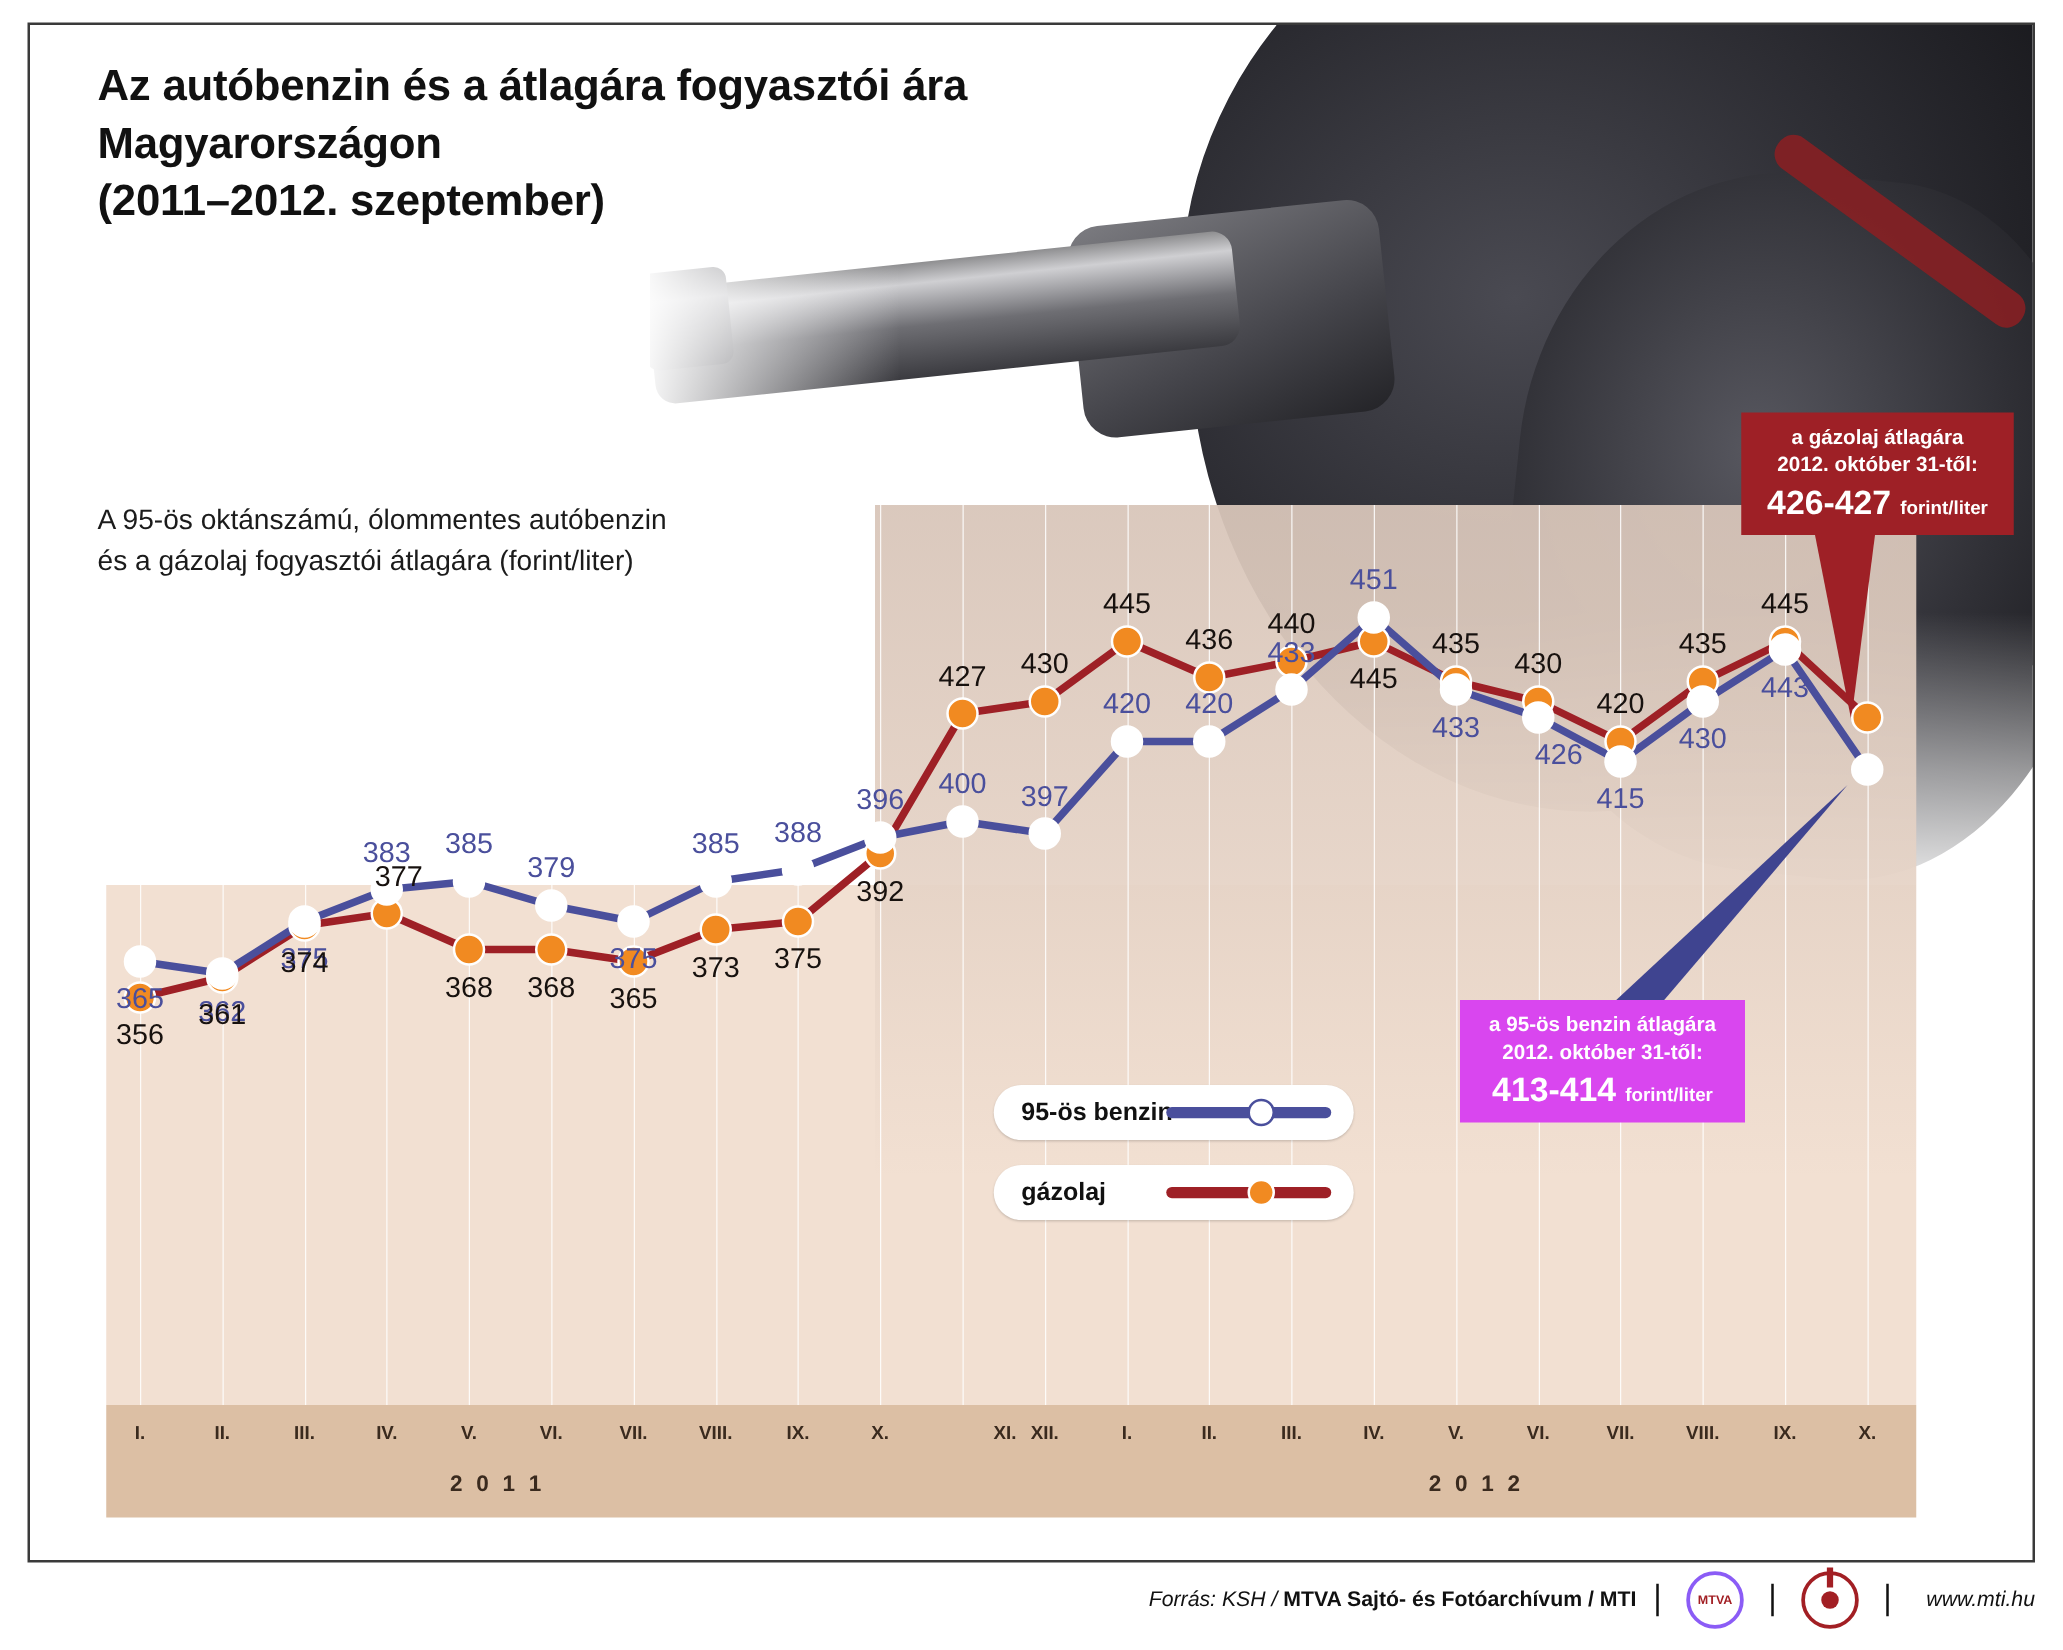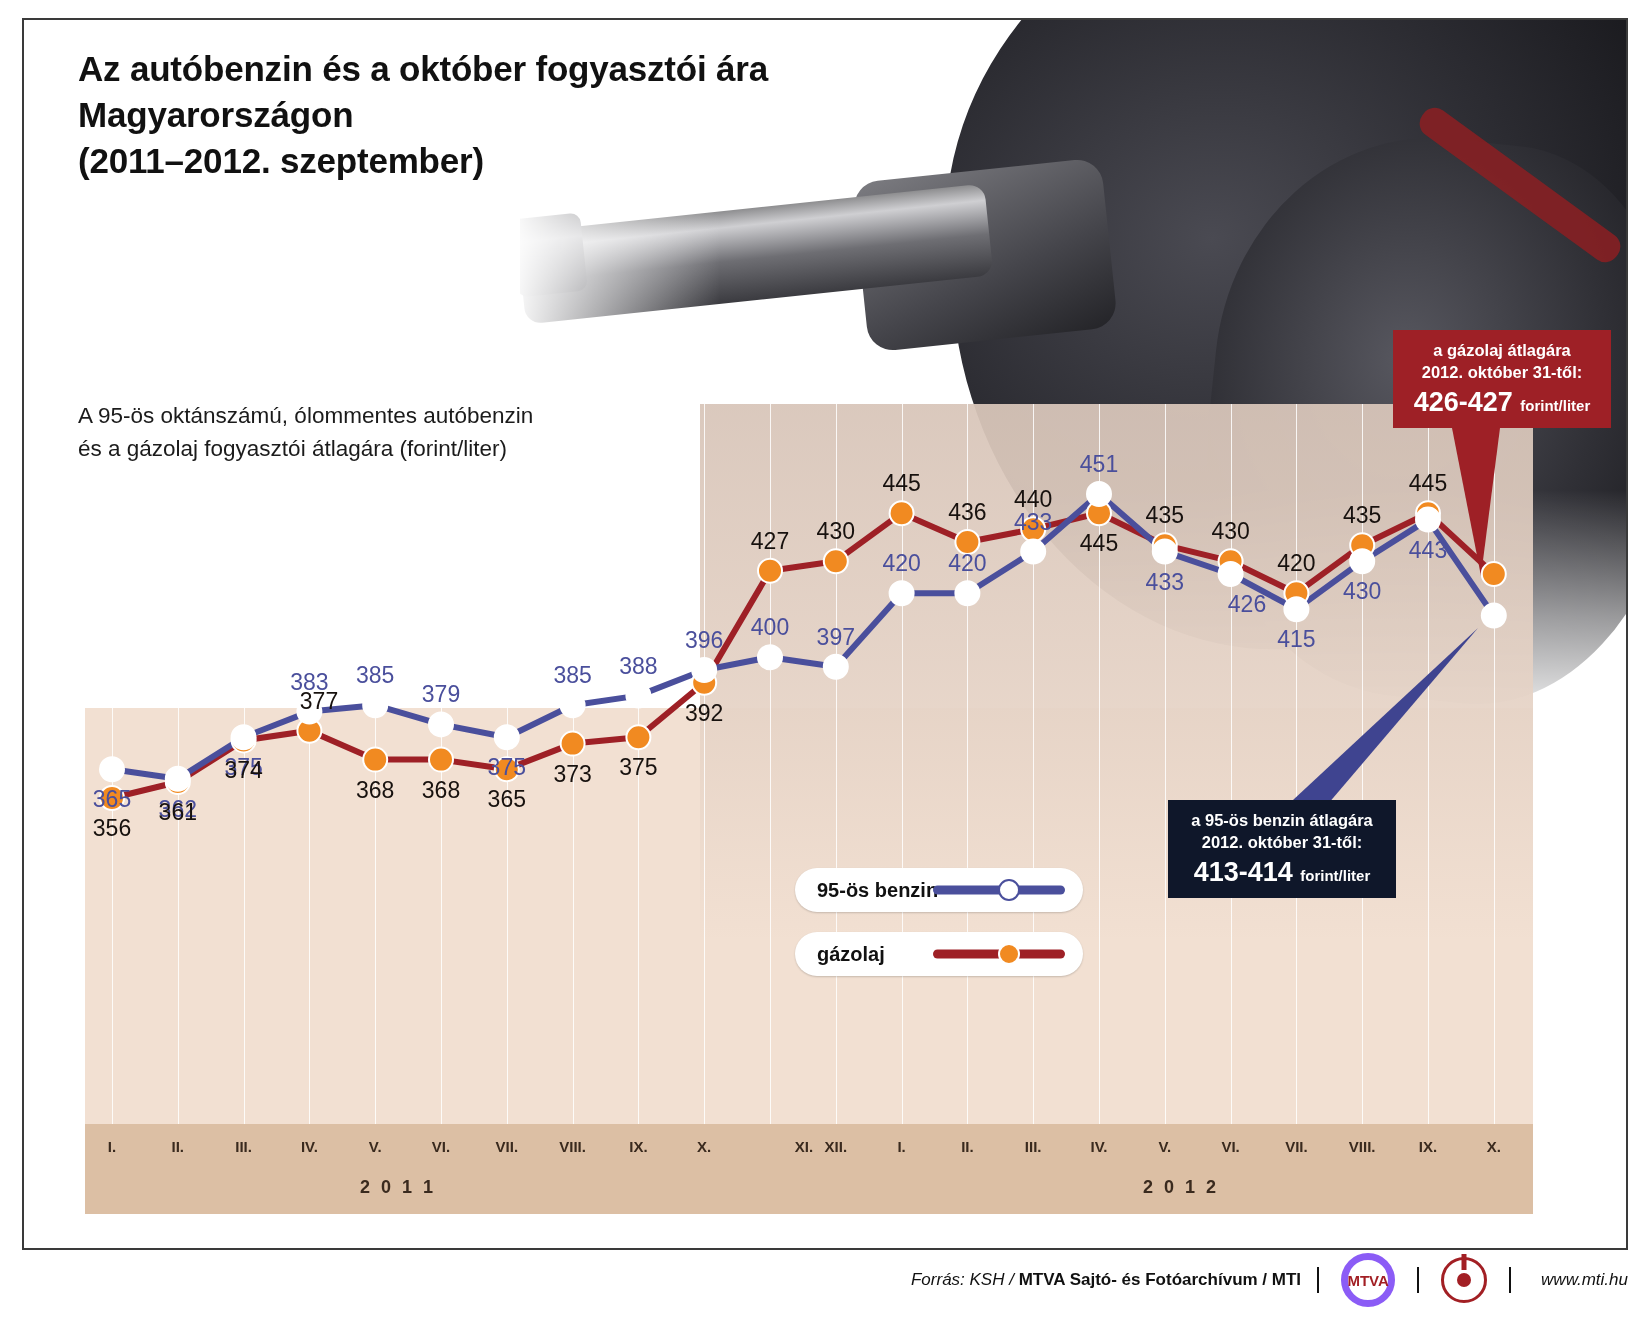--- a/index.html
+++ b/index.html
@@ -235,42 +235,42 @@
   }
   .callout .unit{
     font-size:15px;font-weight:bold;
   }
   #callout-gazolaj{
     left:1393px;top:330px;width:218px;height:98px;
     background:#9e2026;
   }
   #callout-benzin{
     left:1168px;top:800px;width:228px;height:98px;
-    background:#0f172a;
+    background:#d946ef;
   }
   
   .footer{
     position:absolute;
     left:22px;top:1258px;
     width:1606px;height:44px;
     display:flex;align-items:center;justify-content:flex-end;
   }
   .footer-text{
     font-size:17px;font-style:italic;color:#111;
   }
   .footer-text b{font-style:normal;font-weight:bold;}
   .sep{
     display:inline-block;width:2px;height:26px;background:#111;
     margin:0 16px;vertical-align:middle;
   }
   .logo-mtva{
     width:40px;height:40px;border-radius:50%;
-    border:7px solid #8b5cf6;
+    border:3px solid #8b5cf6;
     display:flex;align-items:center;justify-content:center;
-    font-size:15px;font-weight:bold;color:#a21f24;
+    font-size:10px;font-weight:bold;color:#a21f24;
     margin:0 6px;
   }
   .logo-circ{
     width:40px;height:40px;border-radius:50%;
     border:3px solid #a21f24;position:relative;margin:0 6px;
   }
   .logo-circ:after{
     content:"";position:absolute;left:50%;top:50%;
     width:14px;height:14px;border-radius:50%;
     background:#a21f24;transform:translate(-50%,-50%);
@@ -294,21 +294,21 @@
     <div class="glove2"></div>
     <div class="redstripe"></div>
     <div class="nozzle-body"></div>
     <div class="nozzle"></div>
     <div class="nozzle-tip"></div>
     <div class="fade-left"></div>
     <div class="fade-bottom"></div>
   </div>
 
   <div class="title" id="title-el">
-      <div>Az autóbenzin és a október fogyasztói ára</div>
+      <div>Az autóbenzin és a átlagára fogyasztói ára</div>
       <div>Magyarországon</div>
       <div>(2011–2012. szeptember)</div>
     </div>
   <div class="subtitle" id="subtitle-el">
       <div>A 95-ös oktánszámú, ólommentes autóbenzin</div>
       <div>és a gázolaj fogyasztói átlagára (forint/liter)</div>
     </div>
 
   <div class="plot-upper"></div>
   <div class="plot-lower"></div>

